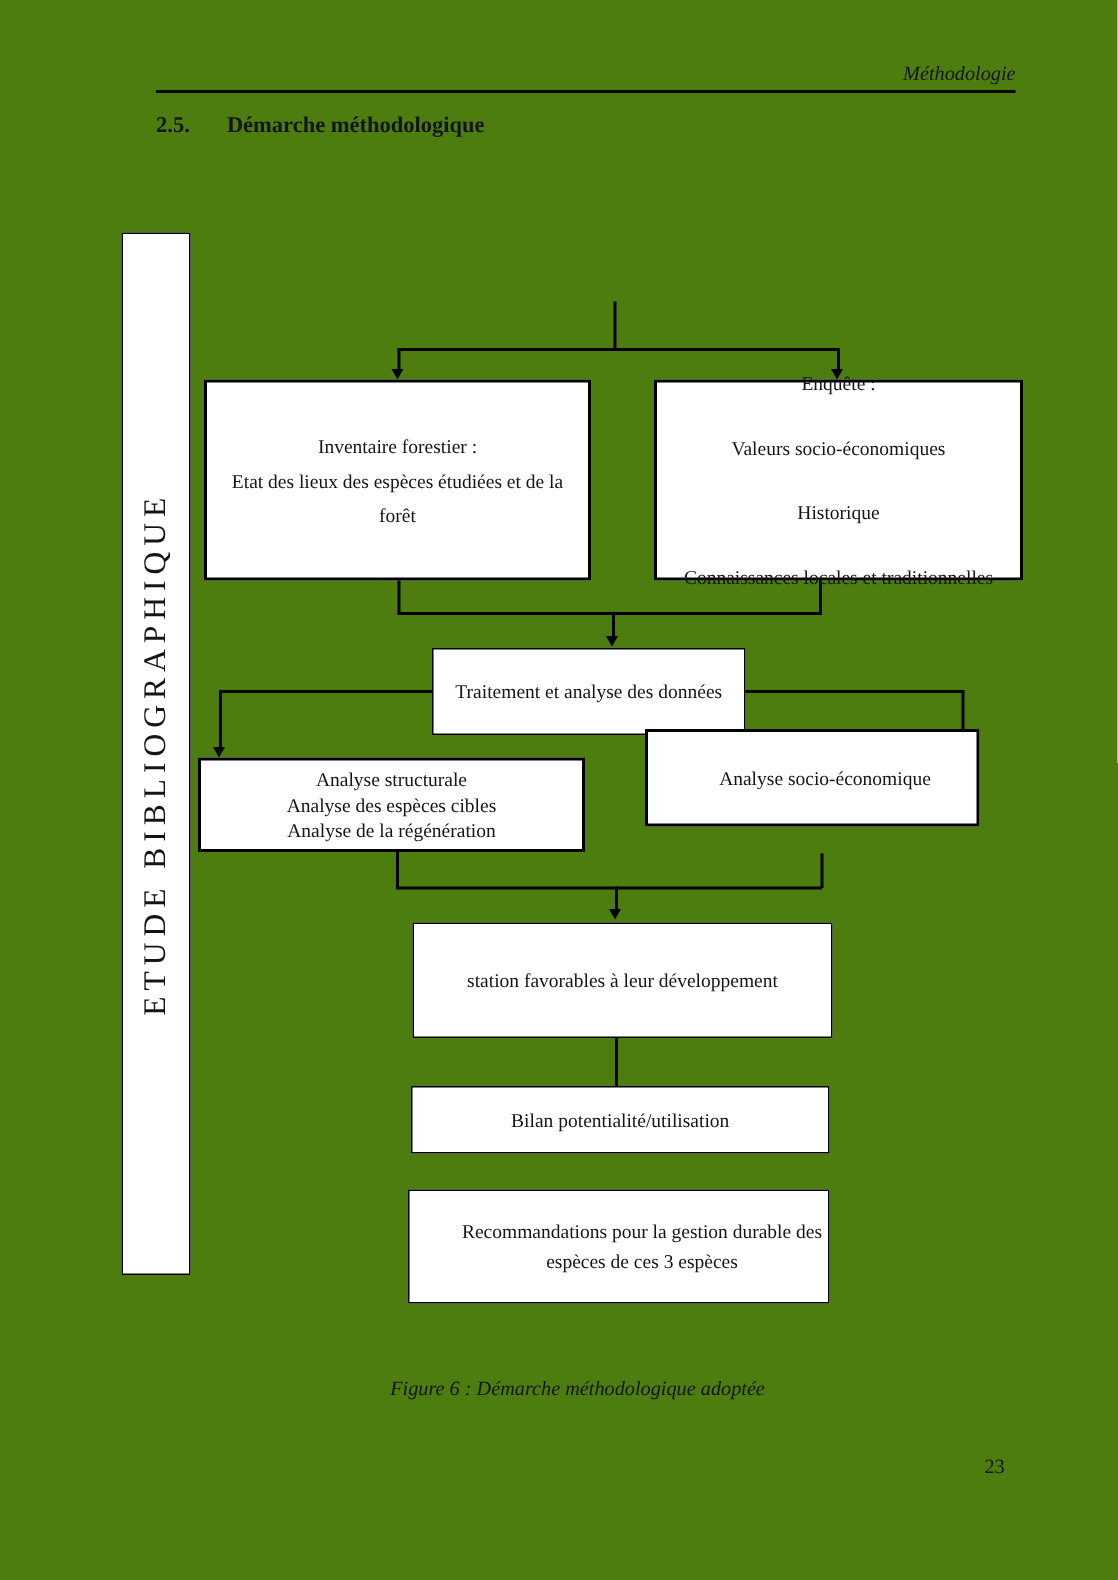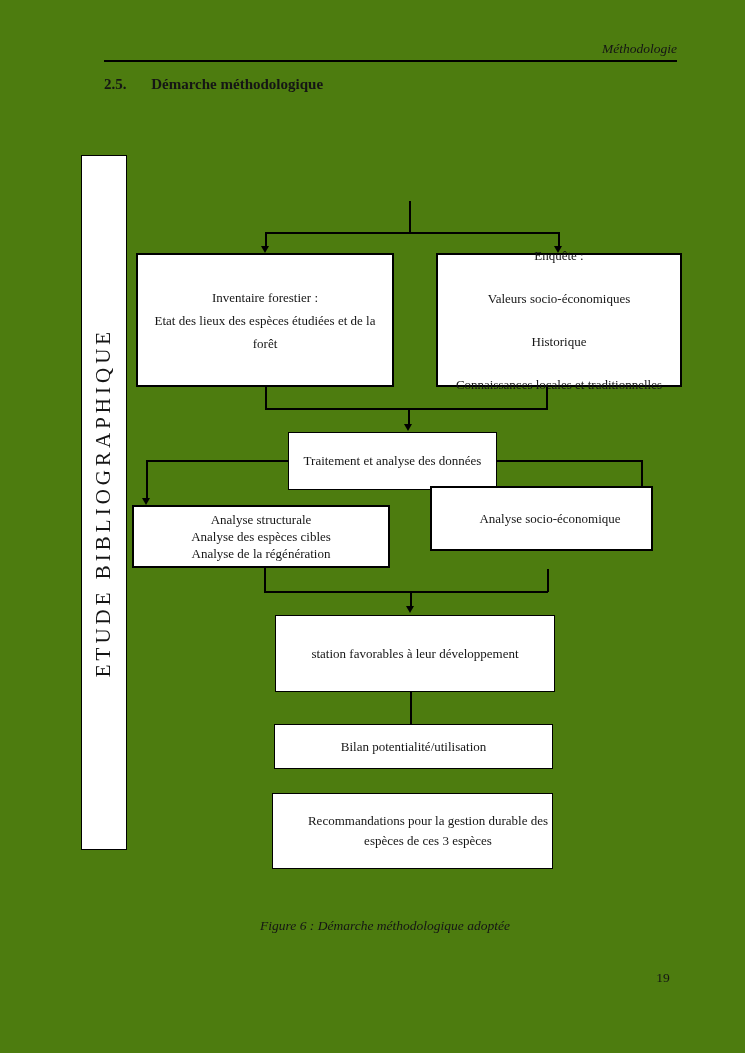--- a/index.html
+++ b/index.html
@@ -120,15 +120,15 @@
   <div class="box b-bilan">
     <div class="ln">Bilan potentialité/utilisation</div>
   </div>
 
   <div class="box b-reco">
     <div class="ln">Recommandations pour la gestion durable des</div>
     <div class="ln">espèces de ces 3 espèces</div>
   </div>
 
   <div class="caption">Figure 6 : Démarche méthodologique adoptée</div>
-  <div class="page-number">19</div>
+  <div class="page-number">23</div>
 
 </div>
 
 </body></html>

